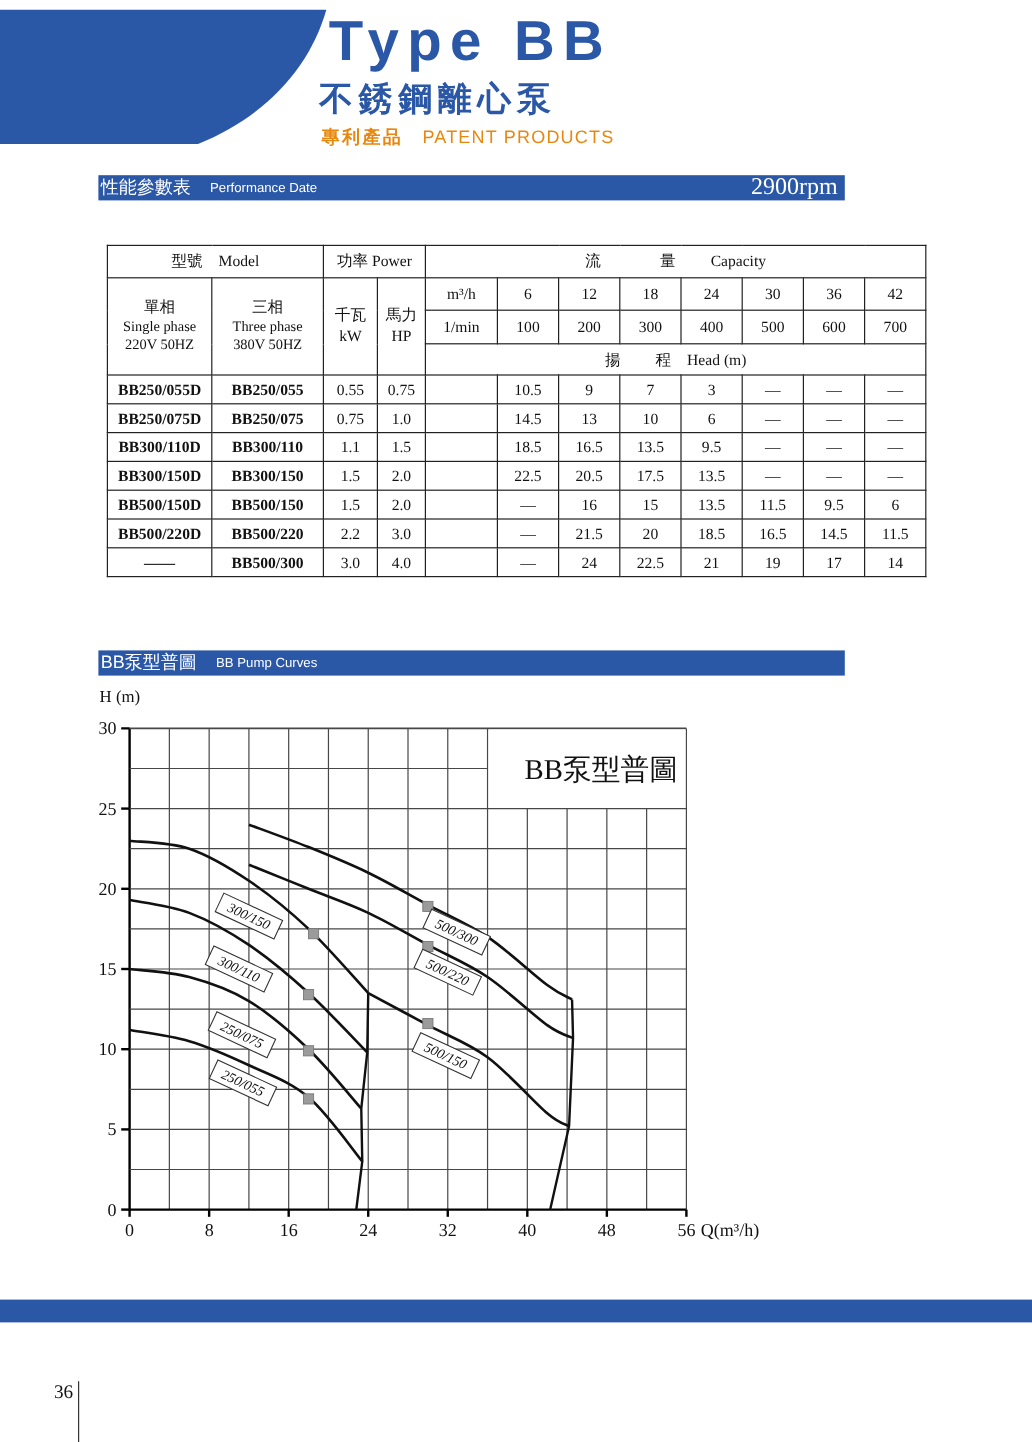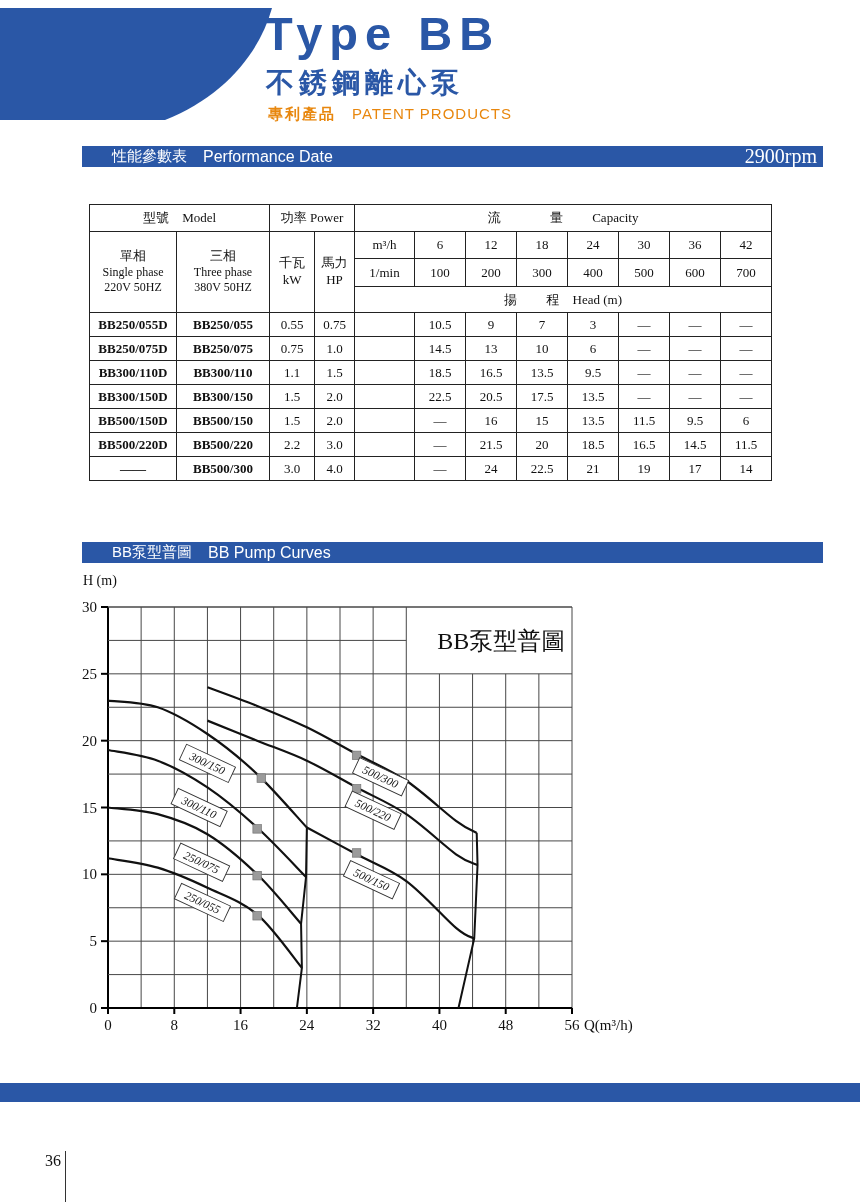--- a/index.html
+++ b/index.html
@@ -6,45 +6,45 @@
   html,body { margin:0; padding:0; background:#888; }
   .page {
     position:relative; width:860px; height:1202px; background:#fff;
     margin:0 auto; overflow:hidden;
     font-family:"Liberation Serif","DejaVu Serif",serif; color:#111;
   }
 
   
   .corner-svg { position:absolute; left:0; top:8px; }
   .brand-title {
-    position:absolute; left:264px; top:8px;
+    position:absolute; left:274px; top:8px;
     font-family:"Liberation Sans","DejaVu Sans",sans-serif;
     font-weight:bold; font-size:47px; line-height:1.1;
     color:var(--blue); letter-spacing:7px; white-space:nowrap;
   }
   .brand-sub {
     position:absolute; left:266px; top:64px;
     font-family:"Liberation Sans","DejaVu Sans",sans-serif;
     font-weight:bold; font-size:28px; color:var(--blue);
     letter-spacing:5px; white-space:nowrap;
   }
   .brand-patent { position:absolute; left:268px; top:105px; white-space:nowrap; }
   .patent-cjk { color:var(--orange); font-weight:bold; font-size:15px; letter-spacing:2px;
     font-family:"Liberation Sans","DejaVu Sans",sans-serif; }
   .patent-en { color:var(--orange); font-size:15px; margin-left:12px; letter-spacing:1px;
     font-family:"Liberation Sans","DejaVu Sans",sans-serif; }
 
   
   .bar {
-    position:absolute; left:82px; width:713px; height:21px;
-    background:var(--blue); color:#fff; display:flex; align-items:center;padding-left:28px;
+    position:absolute; left:82px; width:622px; height:21px;
+    background:var(--blue); color:#fff; display:flex; align-items:center;
   }
   .bar1 { top:146px; } .bar2 { top:542px; }
   .bar-cjk { font-family:"Liberation Sans","DejaVu Sans",sans-serif; font-size:15px; margin-left:2px; white-space:nowrap; }
-  .bar-en  { font-family:"Liberation Sans","DejaVu Sans",sans-serif; font-size:16px; margin-left:16px; white-space:nowrap; }
+  .bar-en  { font-family:"Liberation Sans","DejaVu Sans",sans-serif; font-size:11px; margin-left:16px; white-space:nowrap; }
   .bar-right { margin-left:auto; margin-right:6px; font-size:20px; white-space:nowrap; }
 
   
   table.perf {
     position:absolute; left:89px; top:204px; width:572px;
     border-collapse:collapse; table-layout:fixed; font-size:13px;
   }
   .perf th,.perf td { border:1px solid #222; text-align:center; vertical-align:middle;
     font-weight:normal; padding:0; overflow:hidden; }
   .perf tr.r1 th { height:26px; }

